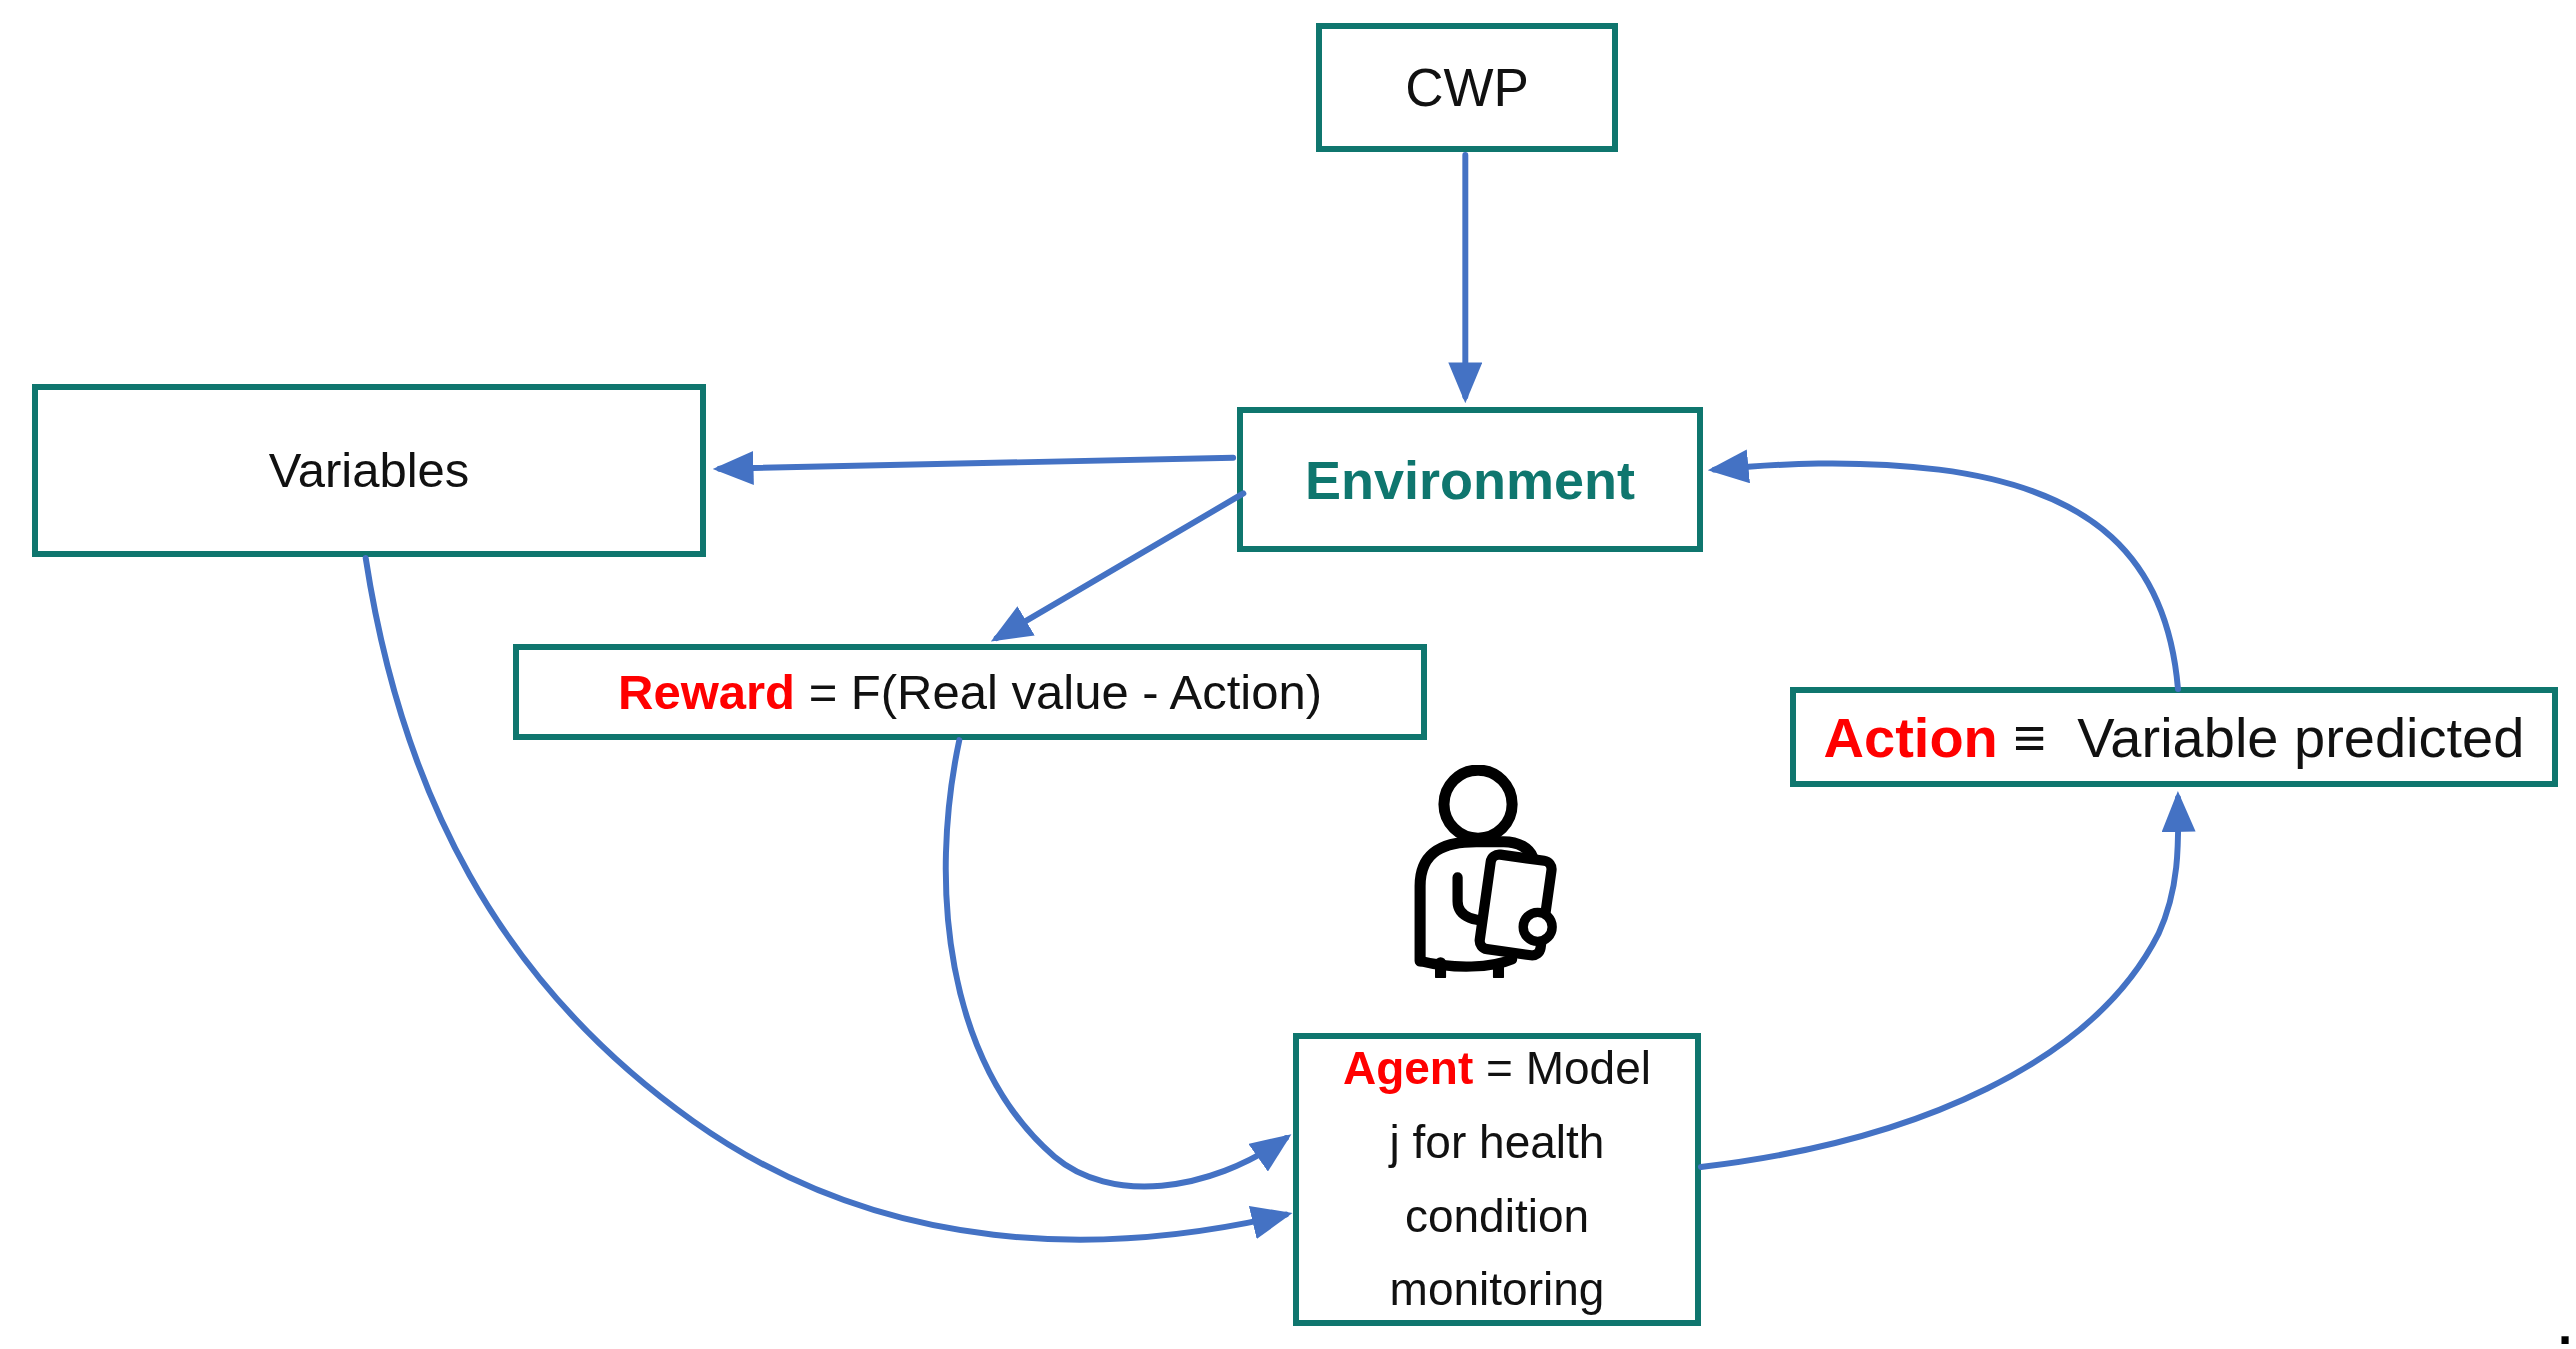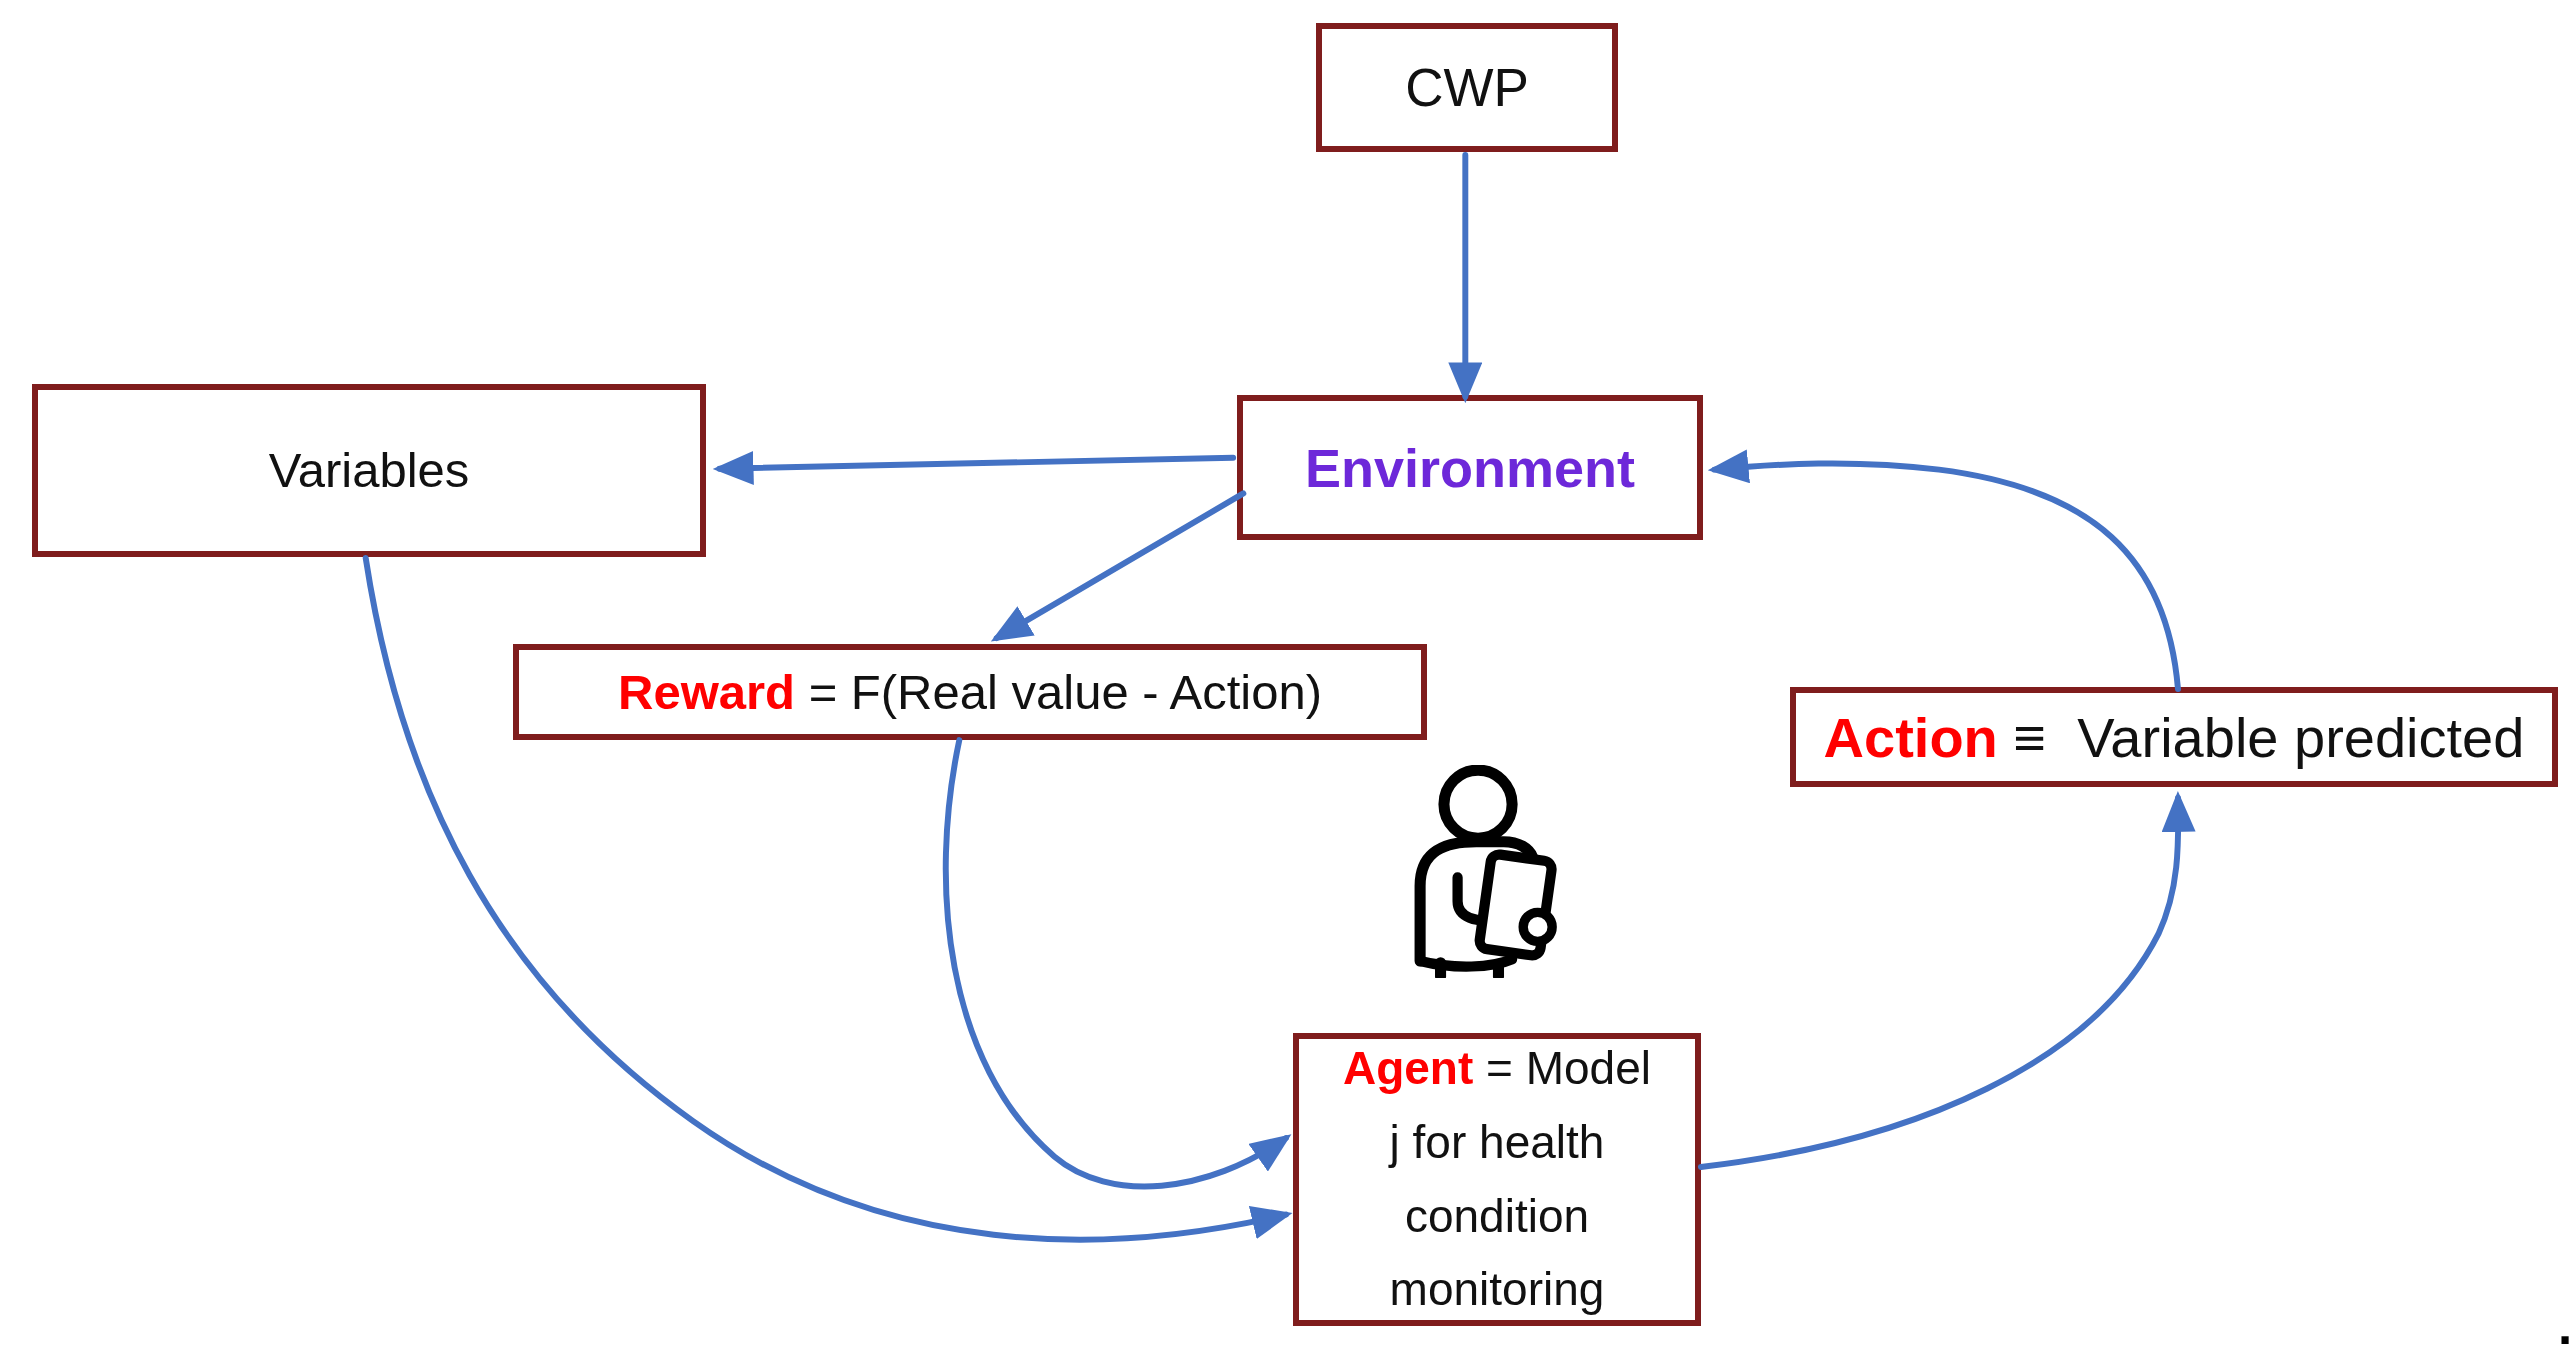--- a/index.html
+++ b/index.html
@@ -3,29 +3,29 @@
 <meta charset="utf-8">
 <style>
   html,body{margin:0;padding:0;}
   body{
     width:2576px;height:1350px;position:relative;background:#ffffff;
     font-family:"Liberation Sans",sans-serif;overflow:hidden;
   }
   .canvas{position:absolute;inset:0;width:2576px;height:1350px;}
   svg.arrows{position:absolute;left:0;top:0;width:2576px;height:1350px;z-index:5;pointer-events:none;}
   .node{
-    position:absolute;background:#ffffff;border:6px solid #7f1d1d;box-sizing:border-box;
+    position:absolute;background:#ffffff;border:6px solid #0f766e;box-sizing:border-box;
     display:flex;flex-direction:column;align-items:center;justify-content:center;
     text-align:center;color:#111111;white-space:pre-wrap;z-index:2;
   }
   .node .kw{color:#FF0000;font-weight:bold;}
   .line{display:block;}
   
   .cwp{left:1316px;top:23px;width:302px;height:129px;font-size:53px;}
-  .environment{left:1237px;top:395px;width:466px;height:145px;font-size:54px;font-weight:bold;color:#6d28d9;}
+  .environment{left:1237px;top:407px;width:466px;height:145px;font-size:54px;font-weight:bold;color:#0f766e;}
   .state{left:32px;top:384px;width:674px;height:173px;font-size:49px;line-height:1.5;}
   .reward{left:513px;top:644px;width:914px;height:96px;font-size:49px;}
   .action{left:1790px;top:687px;width:768px;height:100px;font-size:56px;}
   .agent{left:1293px;top:1033px;width:408px;height:293px;font-size:46px;line-height:1.6;align-items:center;}
   .person-icon{position:absolute;left:1403px;top:765px;width:162px;height:213px;z-index:2;}
   .caption-dot{
     position:absolute;left:2558px;top:1327px;width:20.4px;height:20.4px;z-index:2;
     font-size:51px;font-weight:bold;color:#000;line-height:0;
   }
 </style>

